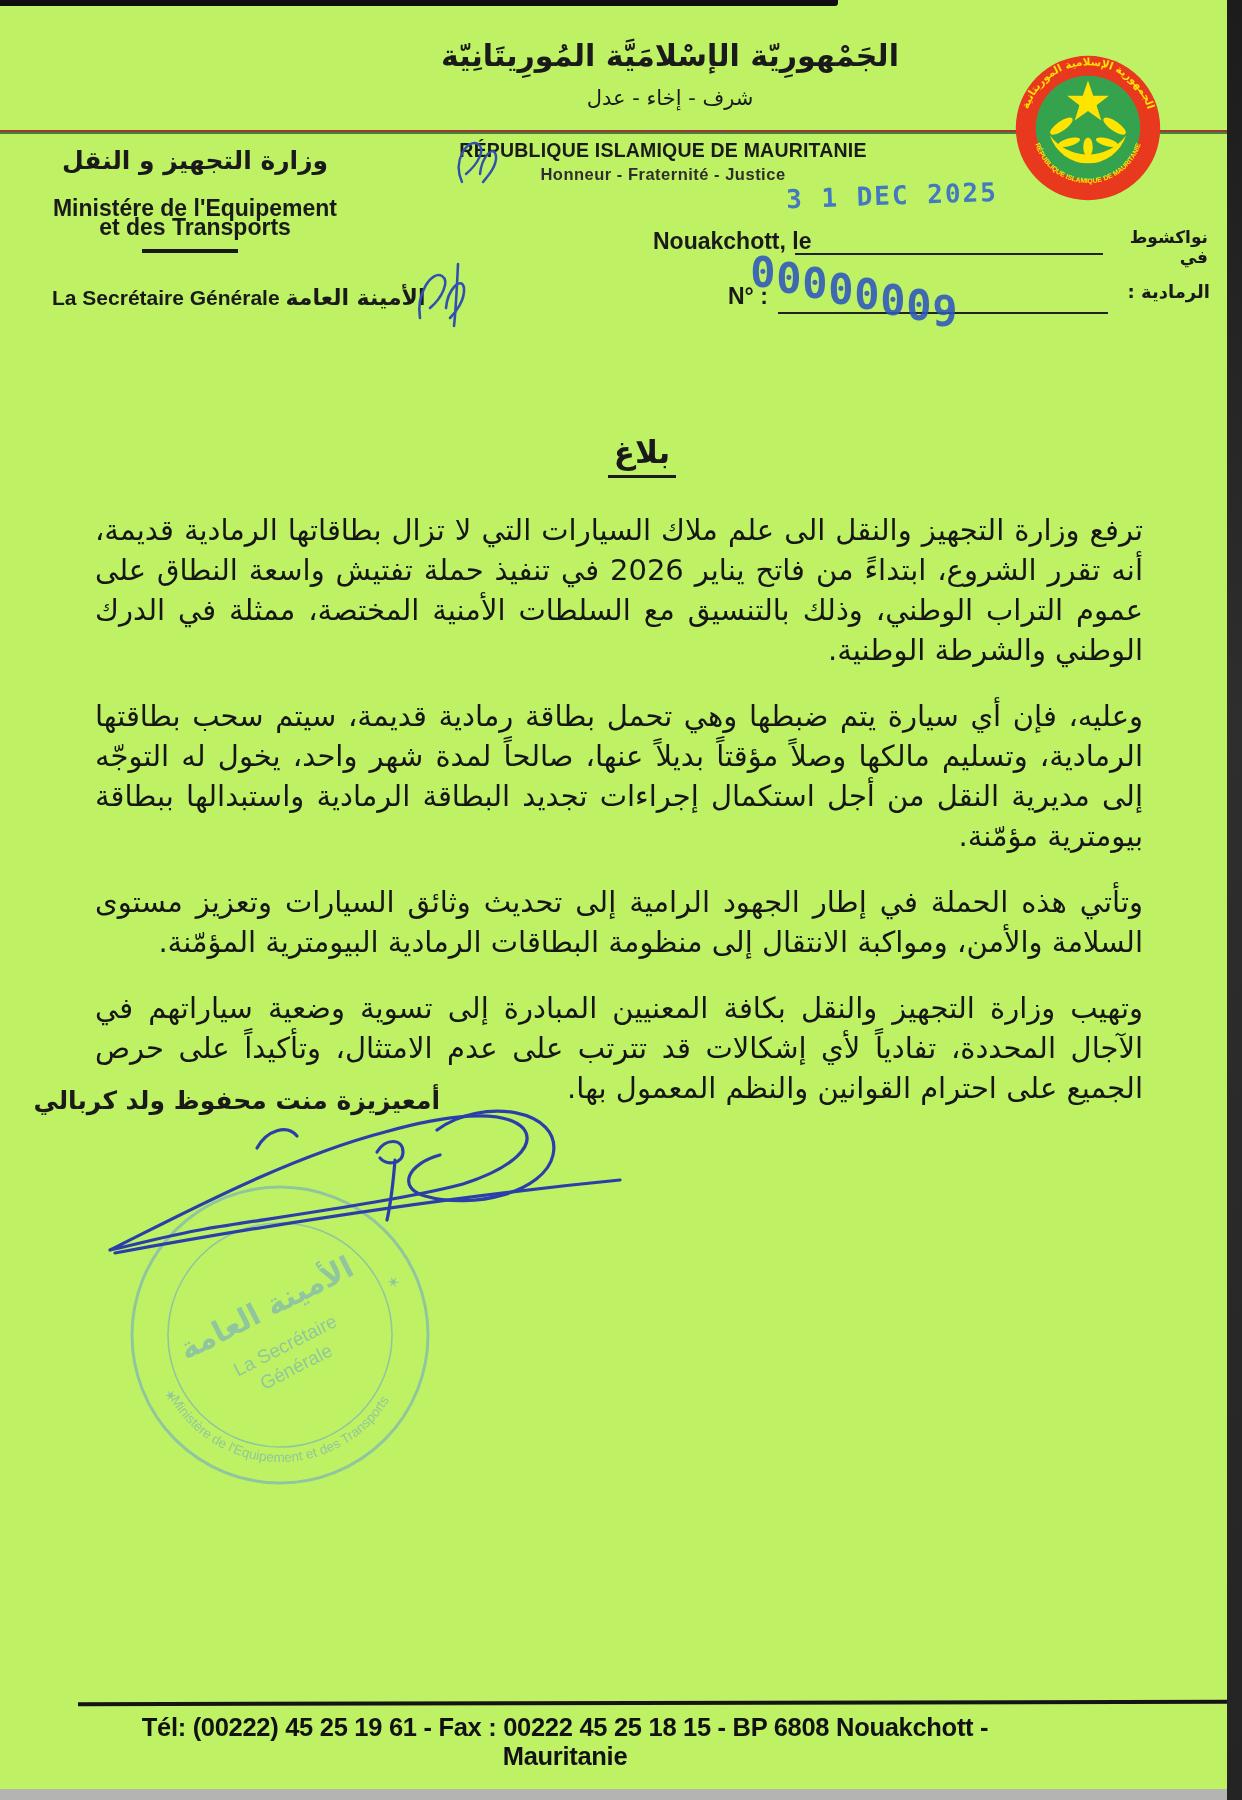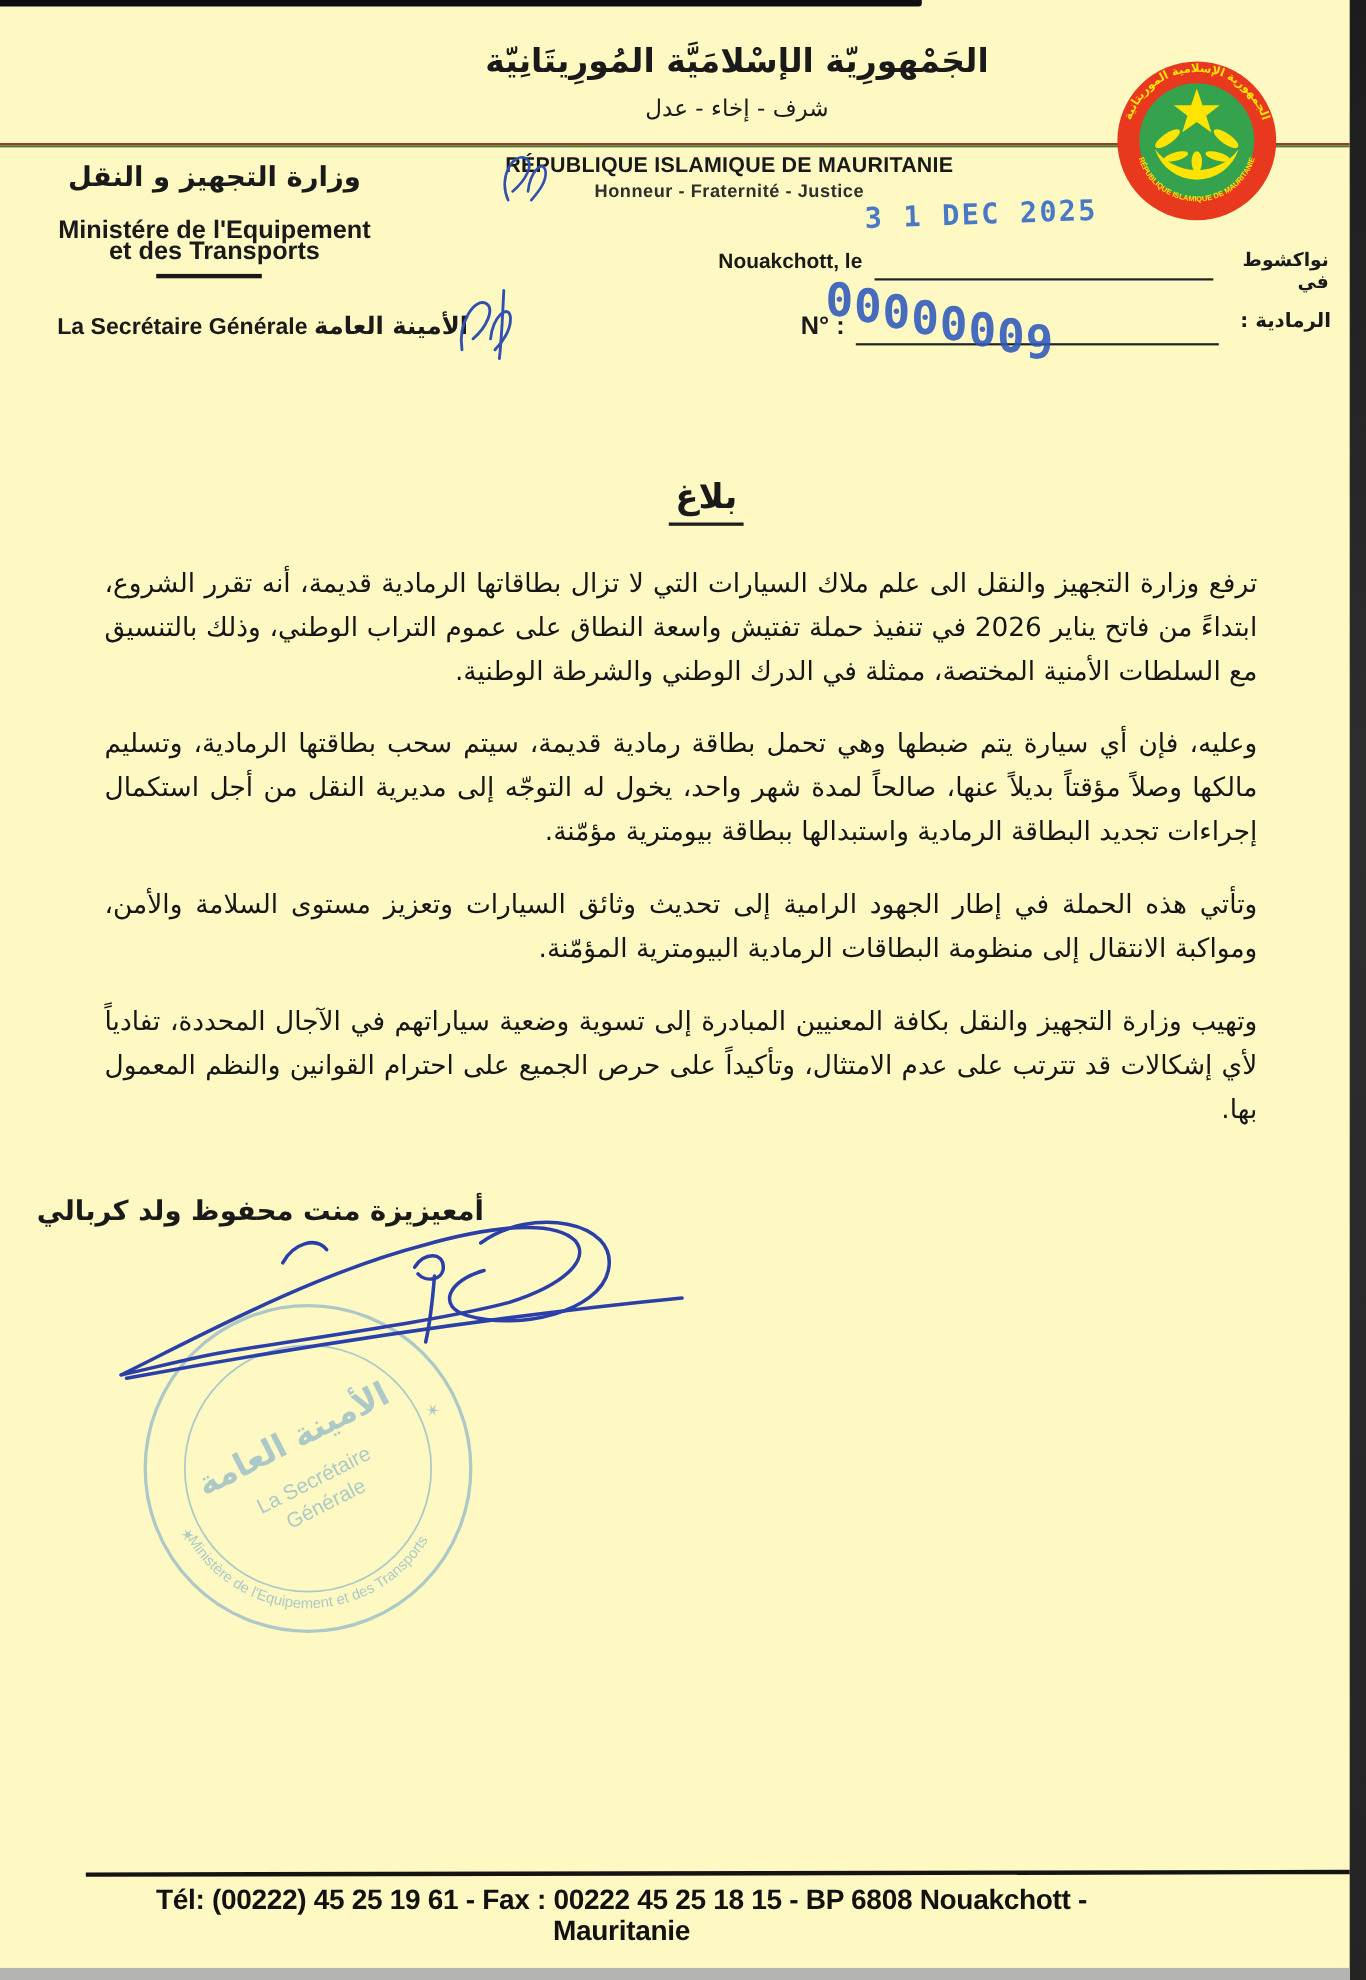--- a/index.html
+++ b/index.html
@@ -1,19 +1,19 @@
 <!DOCTYPE html>
 <html lang="fr"><head>
 <meta charset="utf-8">
 <style>
   html,body{margin:0;padding:0;background:#e8e8e6;}
   .page{
     position:relative;
     width:1242px;height:1800px;
-    background:#fef9c3;
+    background:#bef264;
     overflow:hidden;
     font-family:"Liberation Sans",sans-serif;
     color:#1a1a1a;
   }
   .abs{position:absolute;}
   .ar{font-family:"DejaVu Sans",sans-serif;direction:rtl;}
   
   .top-smear{left:0;top:0;width:838px;height:6px;background:#0e0e0e;border-radius:0 0 3px 0;}
   .right-strip{left:1227px;top:0;width:15px;height:1800px;background:linear-gradient(180deg,#1c1c1c,#2e2e2e 40%,#242424);}
   .bottom-strip{left:0;top:1789px;width:1227px;height:11px;background:#b4b4b2;}
@@ -31,34 +31,34 @@
   .ministry-fr1{left:15px;top:195px;width:360px;text-align:center;font-size:23px;font-weight:bold;}
   .ministry-fr2{left:15px;top:214px;width:360px;text-align:center;font-size:23px;font-weight:bold;}
   .ministry-underline{left:142px;top:249px;width:96px;height:4px;background:#181818;}
   .secretary-line{left:52px;top:285px;width:430px;font-size:21px;font-weight:bold;white-space:nowrap;}
   .secretary-line .ar{font-size:22px;}
   
   .seal{left:1012px;top:52px;width:152px;height:152px;}
   
   .date-stamp{left:786px;top:180px;width:240px;font-family:"DejaVu Sans Mono",monospace;
     font-size:26px;font-weight:bold;color:#3a6fc7;letter-spacing:2px;transform:rotate(-2deg);opacity:.92;}
-  .place-line-fr{left:653px;top:228px;font-size:19px;font-weight:bold;}
+  .place-line-fr{left:653px;top:228px;font-size:23px;font-weight:bold;}
   .place-rule{left:795px;top:253px;width:308px;height:2px;background:#222;}
   .place-line-ar{left:1098px;top:227px;width:110px;font-size:17px;font-weight:bold;}
   .num-label-fr{left:728px;top:283px;font-size:23px;font-weight:bold;}
   .num-rule{left:778px;top:312px;width:330px;height:2px;background:#222;}
   .num-label-ar{left:1110px;top:281px;width:100px;font-size:18px;font-weight:bold;}
   .number-stamp{left:750px;top:248px;width:260px;height:80px;white-space:nowrap;z-index:5;}
   .number-stamp span{display:inline-block;font-family:"DejaVu Sans Mono",monospace;
     font-size:42px;font-weight:bold;color:#2e58bd;opacity:.88;width:26px;text-align:center;}
   
   .title-wrap{left:40px;top:434px;width:1160px;text-align:center;}
   .title-wrap span{display:inline-block;font-size:31px;font-weight:bold;border-bottom:3px solid #1d1d1d;padding:0 6px 5px 6px;margin-left:44px;}
   
-  .body-text{left:95px;top:510px;width:1048px;font-size:24px;line-height:40px;text-align:justify;color:#161616;}
+  .body-text{left:95px;top:510px;width:1048px;font-size:29px;line-height:40px;text-align:justify;color:#161616;}
   .body-text p{margin:0 0 26px 0;}
   
   .sig-name{left:60px;top:1086px;width:380px;text-align:center;font-size:25px;font-weight:bold;white-space:nowrap;}
   .sig-svg{left:85px;top:1100px;width:540px;height:190px;z-index:4;}
   .stamp-svg{left:95px;top:1165px;width:370px;height:345px;opacity:.55;}
   .paraph1{left:450px;top:130px;width:50px;height:60px;}
   .paraph2{left:412px;top:258px;width:60px;height:72px;}
   
   .footer-rule{left:78px;top:1701px;width:1149px;height:4px;background:#141414;transform:rotate(-.12deg);}
   .footer-text{left:85px;top:1713px;width:960px;text-align:center;font-size:25.5px;font-weight:bold;color:#121212;letter-spacing:-.3px;}

